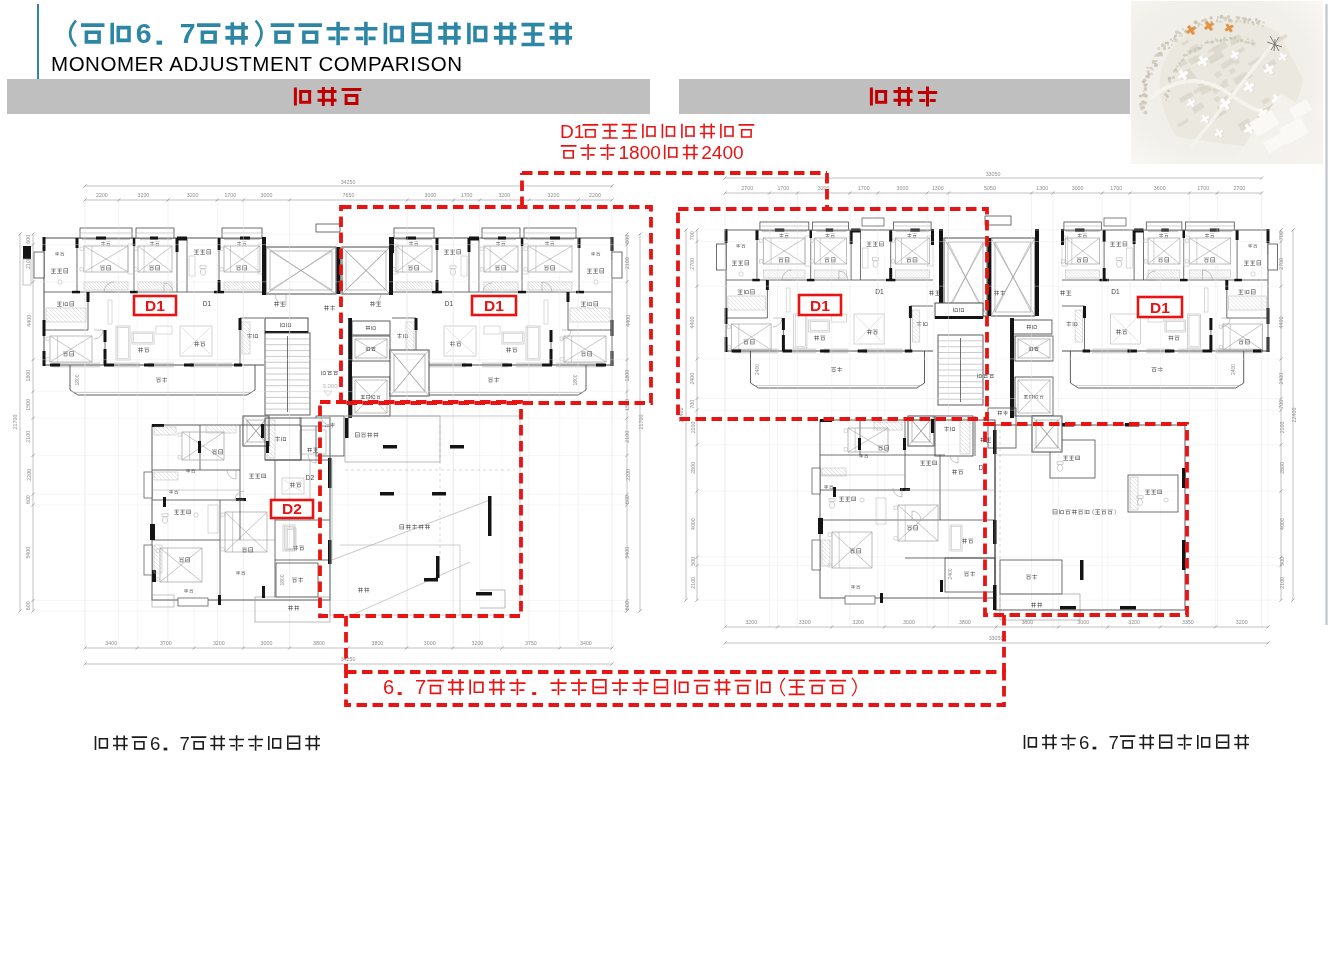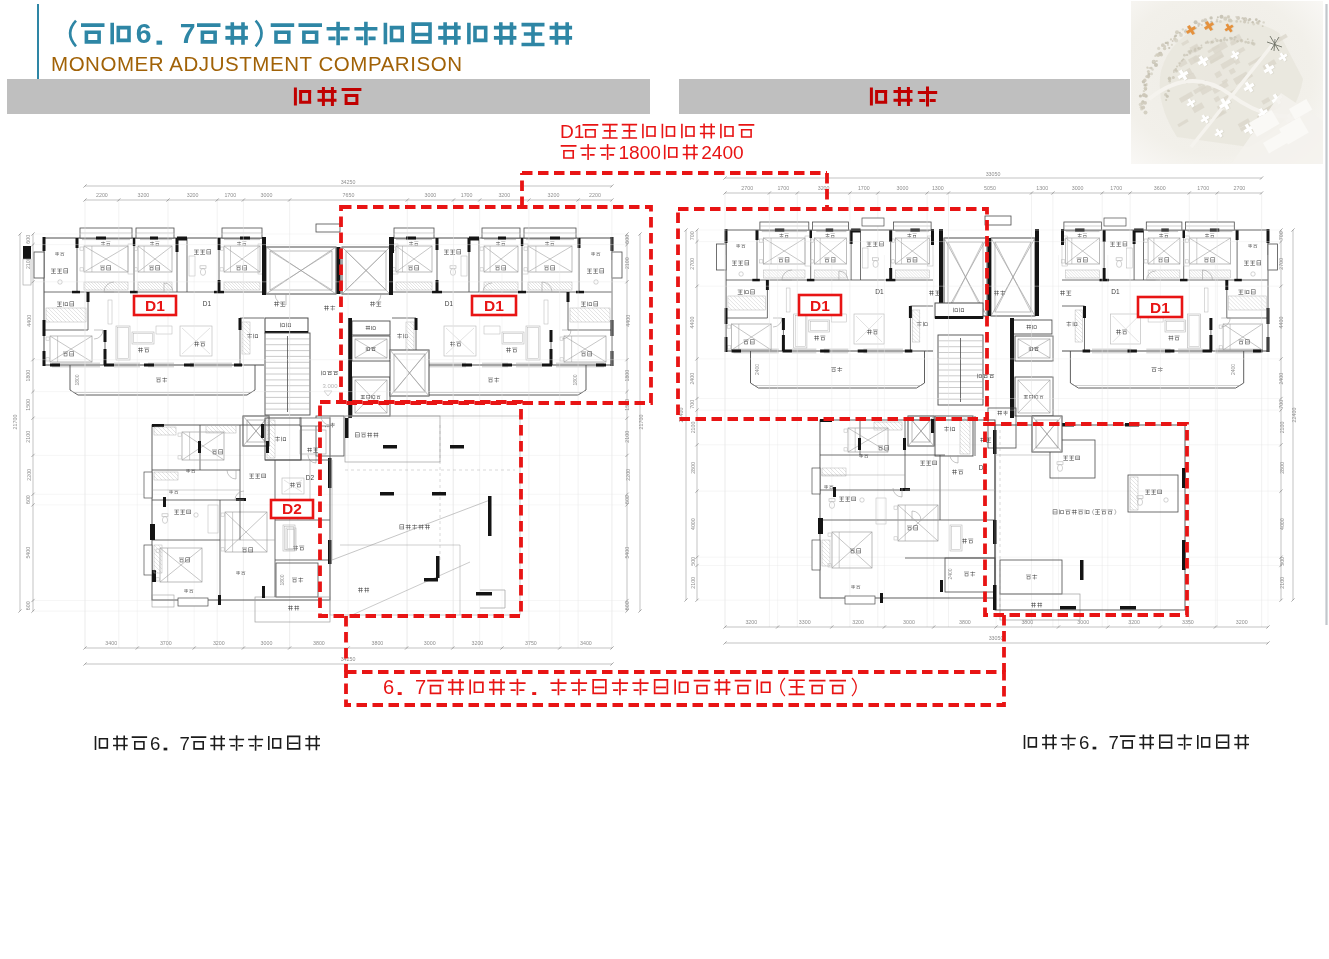--- a/index.html
+++ b/index.html
@@ -1,15 +1,15 @@
 <!DOCTYPE html>
 <html><head><meta charset="utf-8"><style>
 html,body{margin:0;padding:0;width:1329px;height:959px;background:#fff;overflow:hidden;position:relative;font-family:"Liberation Sans",sans-serif}
 .bar{position:absolute;top:79px;height:35px;background:#bfbfbf}
-.sub{position:absolute;left:51px;top:52px;font-size:20.5px;color:#a16207;letter-spacing:0.55px}
+.sub{position:absolute;left:51px;top:52px;font-size:20.5px;color:#000000;letter-spacing:0.55px}
 .vline{position:absolute;left:37px;top:4px;width:2.4px;height:75px;background:#2e86a5}
 </style></head>
 <body>
 <div class="vline"></div>
 <div class="sub">MONOMER ADJUSTMENT COMPARISON</div>
 <div class="bar" style="left:7px;width:643px"></div>
 <div class="bar" style="left:679px;width:451px"></div>
 <svg width="192" height="163" viewBox="0 0 192 163" style="position:absolute;left:1131px;top:1px">
     <defs>
       <radialGradient id="sg" cx="0.45" cy="0.45" r="0.8">

